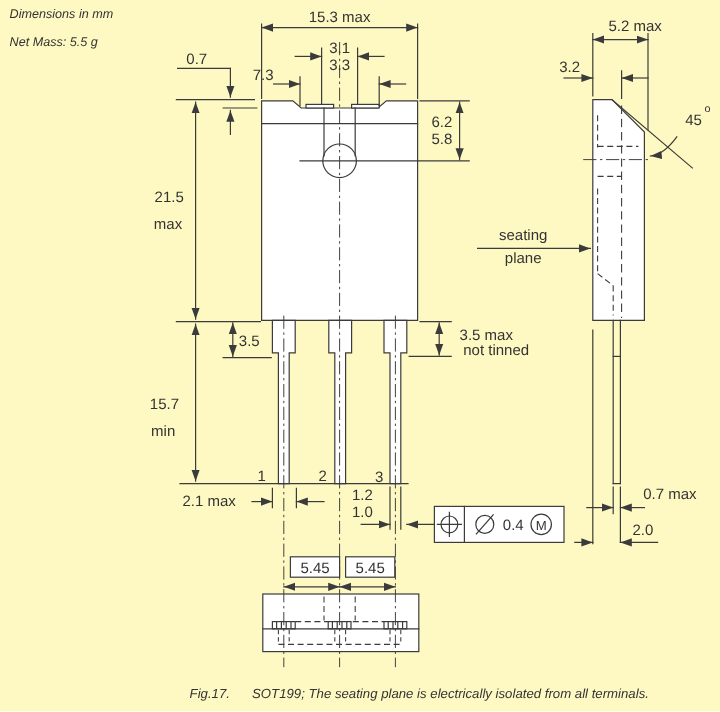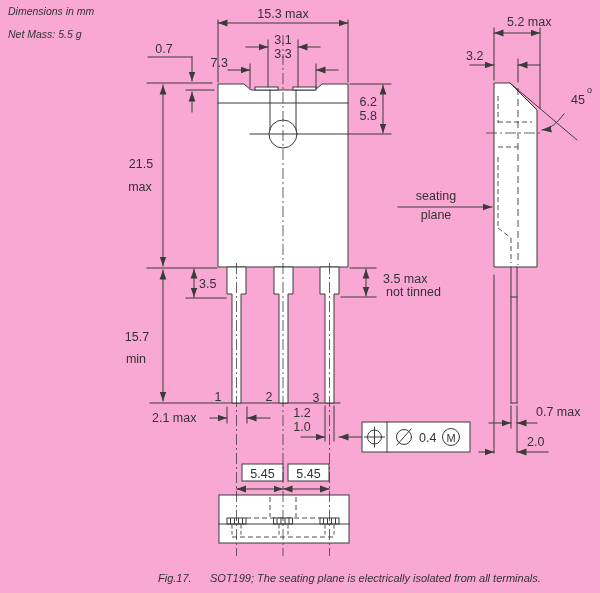--- a/index.html
+++ b/index.html
@@ -1,16 +1,16 @@
 <!DOCTYPE html>
 <html><head>
 <meta charset="utf-8">
 <style>
   html,body{margin:0;padding:0;background:#fff;}
-  .page{position:relative;width:600px;height:593px;background:#f9a8d4;overflow:hidden;}
+  .page{position:relative;width:600px;height:593px;background:#fef9c3;overflow:hidden;}
   svg{display:block;}
   svg text{fill:#333;font-family:"Liberation Sans",sans-serif;}
   .ln{stroke:#3b3b3b;stroke-width:1;fill:none;stroke-linecap:square;}
   .wf{fill:#fff;stroke:#3b3b3b;stroke-width:1;}
   .cl{stroke:#3b3b3b;stroke-width:0.8;fill:none;stroke-dasharray:11 3 2 3;}
   .hid{stroke:#3b3b3b;stroke-width:0.9;fill:none;stroke-dasharray:5 3;}
   .hid2{stroke:#3b3b3b;stroke-width:0.9;fill:none;stroke-dasharray:3.5 2.5;}
   .dim{font-size:12.5px;}
   .sm{font-size:9px;}
   .it{font-style:italic;font-size:10.5px;}

